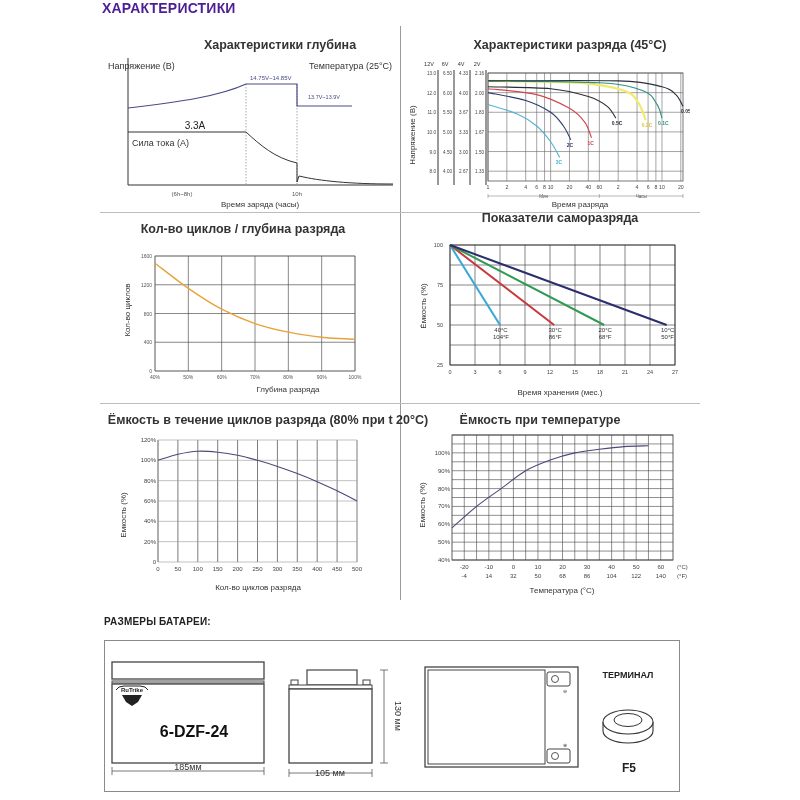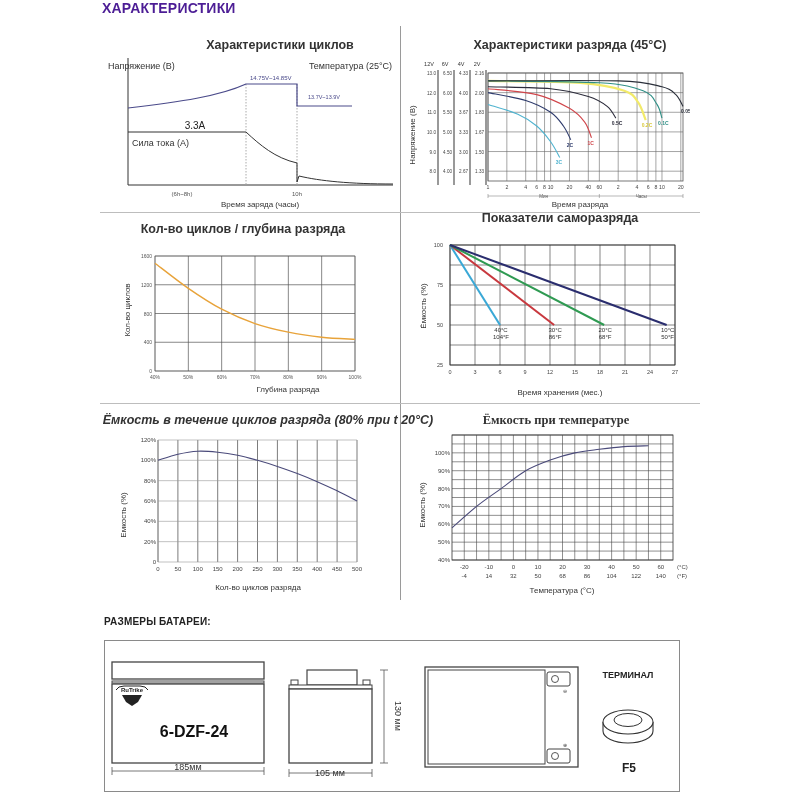--- a/index.html
+++ b/index.html
@@ -14,21 +14,21 @@
   .dim-box{left:104px;top:640px;width:576px;height:152px;border:1.5px solid #8a8a8a;box-sizing:border-box;}
 </style>
 </head>
 <body>
 
 <div class="abs page-title">ХАРАКТЕРИСТИКИ</div>
 <div class="abs divider-v"></div>
 <div class="abs divider-h" style="top:212px"></div>
 <div class="abs divider-h" style="top:403px"></div>
 
-<div class="abs panel-title" style="left:160px;top:38px;width:240px;">Характеристики циклов</div>
+<div class="abs panel-title" style="left:160px;top:38px;width:240px;">Характеристики глубина</div>
 <svg class="abs" style="left:100px;top:50px" width="300" height="160">
   <text x="8" y="19" font-size="9" fill="#333">Напряжение (В)</text>
   <text x="292" y="19" font-size="9" fill="#333" text-anchor="end">Температура (25°C)</text>
   <line x1="28" y1="8" x2="28" y2="135" stroke="#333" stroke-width="1"></line>
   <line x1="28" y1="135" x2="293" y2="135" stroke="#333" stroke-width="1"></line>
   <line x1="146" y1="34" x2="146" y2="135" stroke="#aaa" stroke-dasharray="1.5,1.5"></line>
   <line x1="197" y1="34" x2="197" y2="135" stroke="#aaa" stroke-dasharray="1.5,1.5"></line>
   <path d="M28,58 C80,52 120,46 146,34 L197,34 L197,56 L252,56" fill="none" stroke="#4a4a8a" stroke-width="1.2"></path>
   <text x="150" y="30" font-size="6" fill="#4a4a8a">14.75V~14.85V</text>
   <text x="208" y="49" font-size="5.5" fill="#4a4a8a">13.7V~13.9V</text>
@@ -226,21 +226,21 @@
       <line x1="40" y1="7" x2="194.16666666666669" y2="87" stroke="#2f9a52" stroke-width="2"></line>
       <text x="195.16666666666669" y="94" font-size="6" fill="#333" text-anchor="middle">20°C</text>
       <text x="195.16666666666669" y="101" font-size="6" fill="#333" text-anchor="middle">68°F</text>
       <line x1="40" y1="7" x2="256.66666666666663" y2="87" stroke="#2a2d6e" stroke-width="2"></line>
       <text x="257.66666666666663" y="94" font-size="6" fill="#333" text-anchor="middle">10°C</text>
       <text x="257.66666666666663" y="101" font-size="6" fill="#333" text-anchor="middle">50°F</text>
     </g>
   <text x="150" y="157" font-size="8" fill="#333" text-anchor="middle">Время хранения (мес.)</text>
 </svg>
 
-<div class="abs panel-title" style="left:100px;top:413px;width:336px;font-style:italic;">Ёмкость в течение циклов разряда (80% при t 20°C)</div>
+<div class="abs panel-title" style="left:100px;top:413px;width:336px;">Ёмкость в течение циклов разряда (80% при t 20°C)</div>
 <svg class="abs" id="svg-capcyc" style="left:100px;top:430px" width="300" height="170">
   <text x="26" y="85" font-size="8" fill="#333" text-anchor="middle" transform="rotate(-90 26 85)">Емкость (%)</text>
   <g id="capcyc-grid">
       <line x1="58" y1="10" x2="58" y2="132" stroke="#333" stroke-width="0.8"></line>
       <text x="58" y="141" font-size="6" fill="#444" text-anchor="middle">0</text>
       <line x1="77.9" y1="10" x2="77.9" y2="132" stroke="#444" stroke-width="0.7"></line>
       <text x="77.9" y="141" font-size="6" fill="#444" text-anchor="middle">50</text>
       <line x1="97.80000000000001" y1="10" x2="97.80000000000001" y2="132" stroke="#444" stroke-width="0.7"></line>
       <text x="97.80000000000001" y="141" font-size="6" fill="#444" text-anchor="middle">100</text>
       <line x1="117.69999999999999" y1="10" x2="117.69999999999999" y2="132" stroke="#444" stroke-width="0.7"></line>
@@ -273,21 +273,21 @@
       <text x="56" y="32.33333333333333" font-size="6" fill="#444" text-anchor="end">100%</text>
       <line x1="58" y1="10" x2="257" y2="10" stroke="#999" stroke-width="0.6"></line>
       <text x="56" y="12" font-size="6" fill="#444" text-anchor="end">120%</text>
     </g>
   <g id="capcyc-series">
       <path d="M58,30.33333333333333 C61.31666666666667,29.316666666666663 71.26666666666667,25.758333333333333 77.9,24.233333333333334 C84.53333333333335,22.708333333333336 91.16666666666669,21.522222222222226 97.80000000000001,21.183333333333337 C104.43333333333334,20.84444444444445 111.06666666666665,21.522222222222226 117.69999999999999,22.200000000000003 C124.33333333333333,22.87777777777778 130.9666666666667,23.894444444444446 137.60000000000002,25.25 C144.23333333333335,26.605555555555554 150.86666666666667,28.469444444444438 157.5,30.33333333333333 C164.13333333333333,32.197222222222216 170.76666666666665,34.23055555555556 177.39999999999998,36.43333333333334 C184.0333333333333,38.63611111111111 190.66666666666663,41.00833333333333 197.29999999999998,43.55 C203.93333333333334,46.09166666666666 210.5666666666667,48.802777777777784 217.20000000000002,51.68333333333334 C223.83333333333334,54.56388888888889 230.46666666666667,57.61388888888889 237.1,60.83333333333333 C243.73333333333332,64.05277777777778 253.68333333333334,69.30555555555556 257,71" fill="none" stroke="#4a4a7a" stroke-width="1.1"></path>
     </g>
   <text x="158" y="160" font-size="8" fill="#333" text-anchor="middle">Кол-во циклов разряда</text>
 </svg>
 
-<div class="abs panel-title" style="left:436px;top:413px;width:240px;font-family:Liberation Serif, serif;">Ёмкость при температуре</div>
+<div class="abs panel-title" style="left:420px;top:413px;width:240px;">Ёмкость при температуре</div>
 <svg class="abs" id="svg-captemp" style="left:405px;top:430px" width="295" height="170">
   <text x="20" y="75" font-size="8" fill="#333" text-anchor="middle" transform="rotate(-90 20 75)">Емкость (%)</text>
   <g id="captemp-grid">
       <rect x="47" y="5" width="221" height="125" fill="none" stroke="#333" stroke-width="0.8"></rect>
       <line x1="59.27777777777778" y1="5" x2="59.27777777777778" y2="130" stroke="#444" stroke-width="0.6"></line>
       <line x1="71.55555555555556" y1="5" x2="71.55555555555556" y2="130" stroke="#444" stroke-width="0.6"></line>
       <line x1="83.83333333333333" y1="5" x2="83.83333333333333" y2="130" stroke="#444" stroke-width="0.6"></line>
       <line x1="96.11111111111111" y1="5" x2="96.11111111111111" y2="130" stroke="#444" stroke-width="0.6"></line>
       <line x1="108.38888888888889" y1="5" x2="108.38888888888889" y2="130" stroke="#444" stroke-width="0.6"></line>
       <line x1="120.66666666666666" y1="5" x2="120.66666666666666" y2="130" stroke="#444" stroke-width="0.6"></line>

